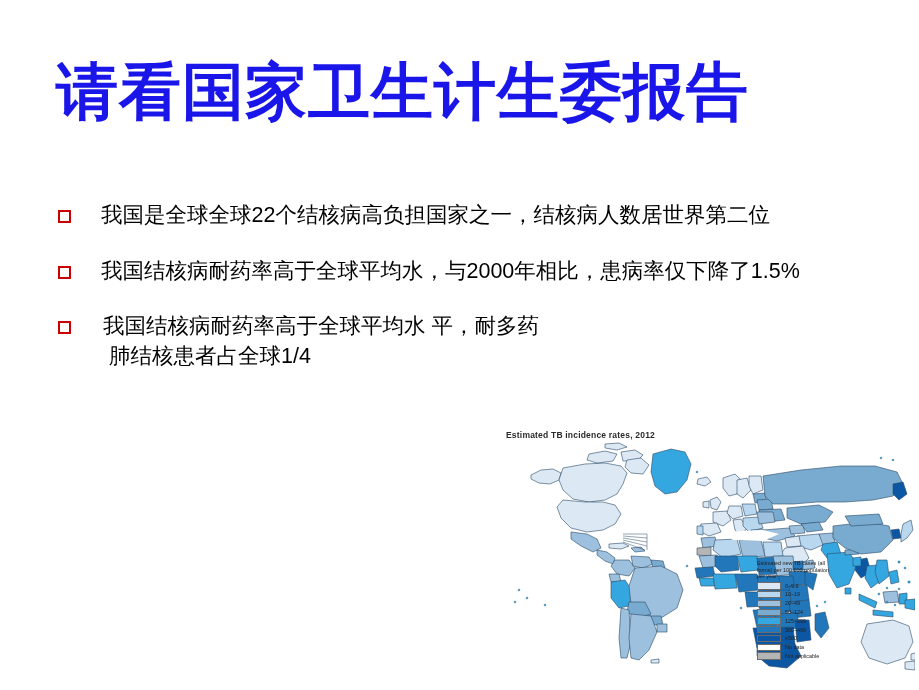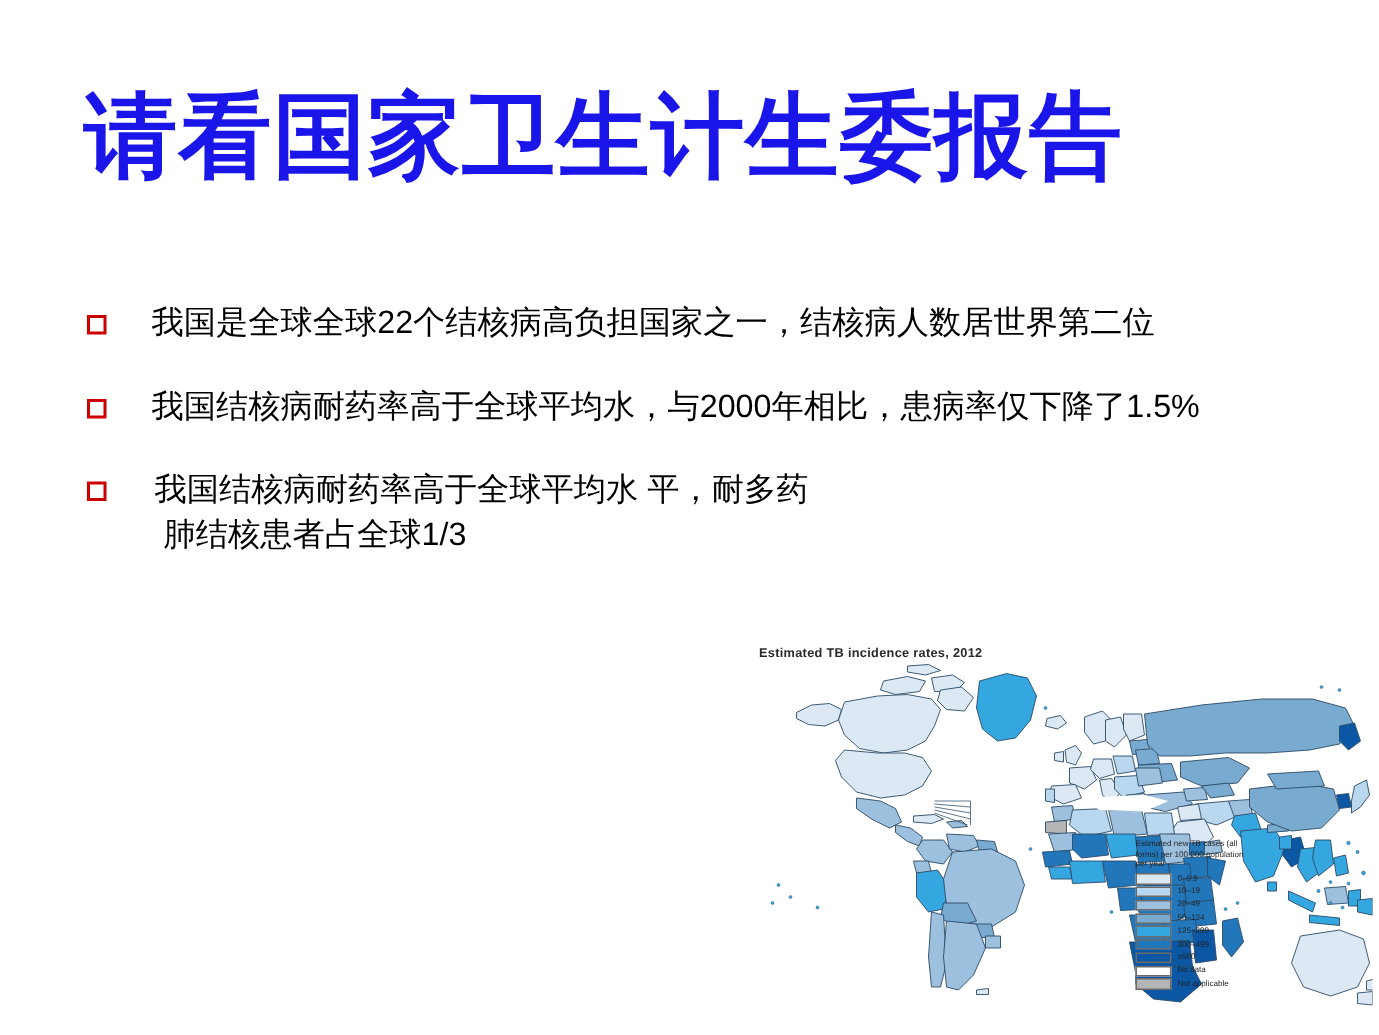--- a/index.html
+++ b/index.html
@@ -160,21 +160,21 @@
     </div>
 
 
     <div class="bullet-row b3">
       <span class="bullet-marker"></span>
       <span class="bullet-text">我国结核病耐药率高于全球平均水，与2000年相比，患病率仅下降了1.5%</span>
     </div>
 
     <div class="bullet-row narrow">
       <span class="bullet-marker"></span>
-      <span class="bullet-text">我国结核病耐药率高于全球平均水 平，耐多药肺结核患者占全球1/3</span>
+      <span class="bullet-text">我国结核病耐药率高于全球平均水 平，耐多药肺结核患者占全球1/4</span>
     </div>
 
   </div>
 
   <div id="map-figure">
 
     <div id="map-title">Estimated TB incidence rates, 2012</div>
 
     <svg id="map-canvas" viewBox="0 0 414 240" preserveAspectRatio="none">
       <g stroke="#2a4a66" stroke-width="0.6" stroke-linejoin="round">

